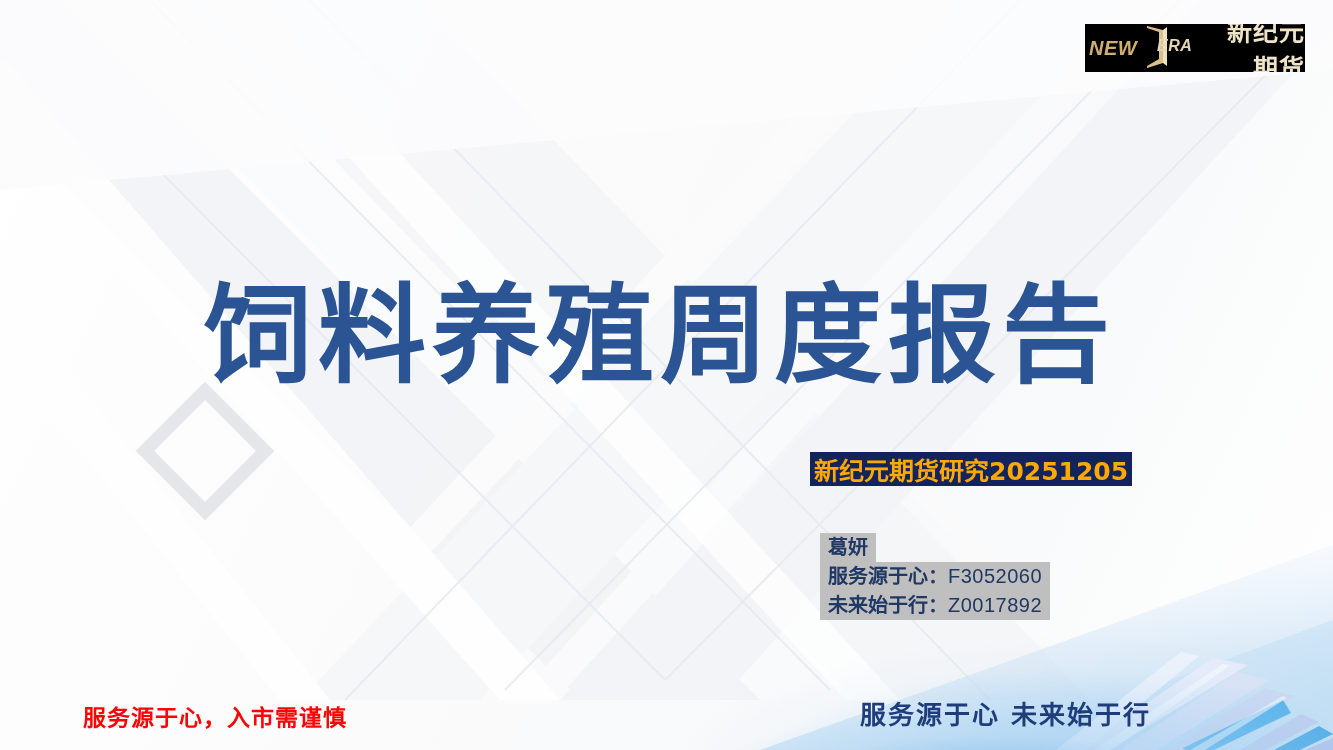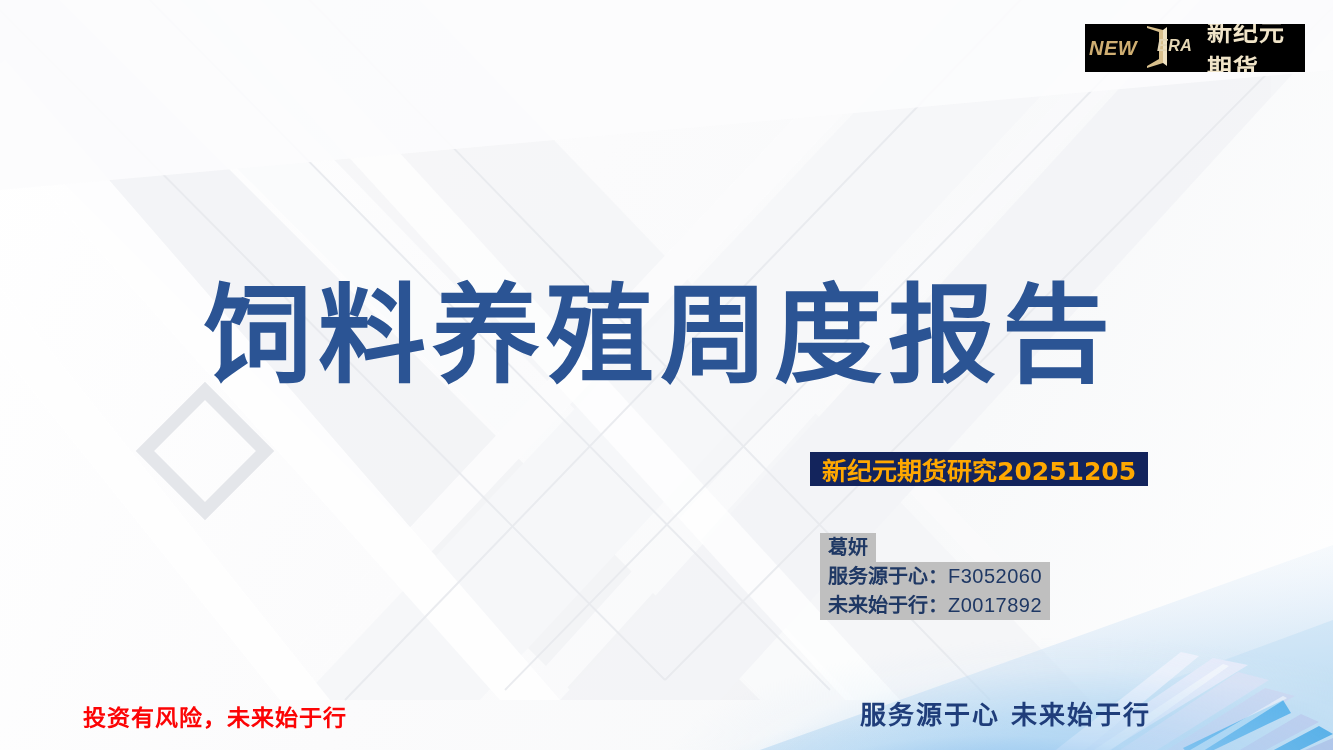--- a/index.html
+++ b/index.html
@@ -103,20 +103,21 @@
     font-family: "Liberation Sans", sans-serif;
   }
   .logo-door { position: absolute; left: 52px; top: 2px; }
   .logo-cn {
     color: #f0e4c8;
     font-size: 25px;
     font-weight: 700;
     letter-spacing: 1px;
     margin-left: 4px;
     font-family: "DejaVu Sans", "Liberation Sans", sans-serif;
+    text-align: right;
   }
 
   
   #main-title {
     position: absolute;
     left: 204px;
     top: 278px;
     width: 920px;
     font-size: 108px;
     line-height: 1.08;
@@ -126,21 +127,21 @@
     white-space: nowrap;
     font-family: "DejaVu Sans", "Liberation Sans", sans-serif;
   }
 
   
   #subtitle-bar {
     position: absolute;
     left: 810px;
     top: 452px;
     height: 34px;
-    padding: 0 12px;
+    padding: 0 4px;
     background: #13245c;
     display: flex;
     align-items: center;
   }
   #subtitle-bar .sub-text {
     color: #ffa800;
     font-size: 25px;
     font-weight: 700;
     letter-spacing: 0px;
     white-space: nowrap;
@@ -314,17 +315,17 @@
       <span class="hl">葛妍</span>
     </div>
     <div class="row">
       <span class="hl"><span>服务源于心：</span><span class="mono">F3052060</span></span>
     </div>
     <div class="row">
       <span class="hl"><span>未来始于行：</span><span class="mono">Z0017892</span></span>
     </div>
   </div>
 
-  <div id="disclaimer">投资有风险，未来始于行</div>
+  <div id="disclaimer">服务源于心，入市需谨慎</div>
 
   <div id="slogan">服务源于心  未来始于行</div>
 
 </div>
 
 </body></html>

